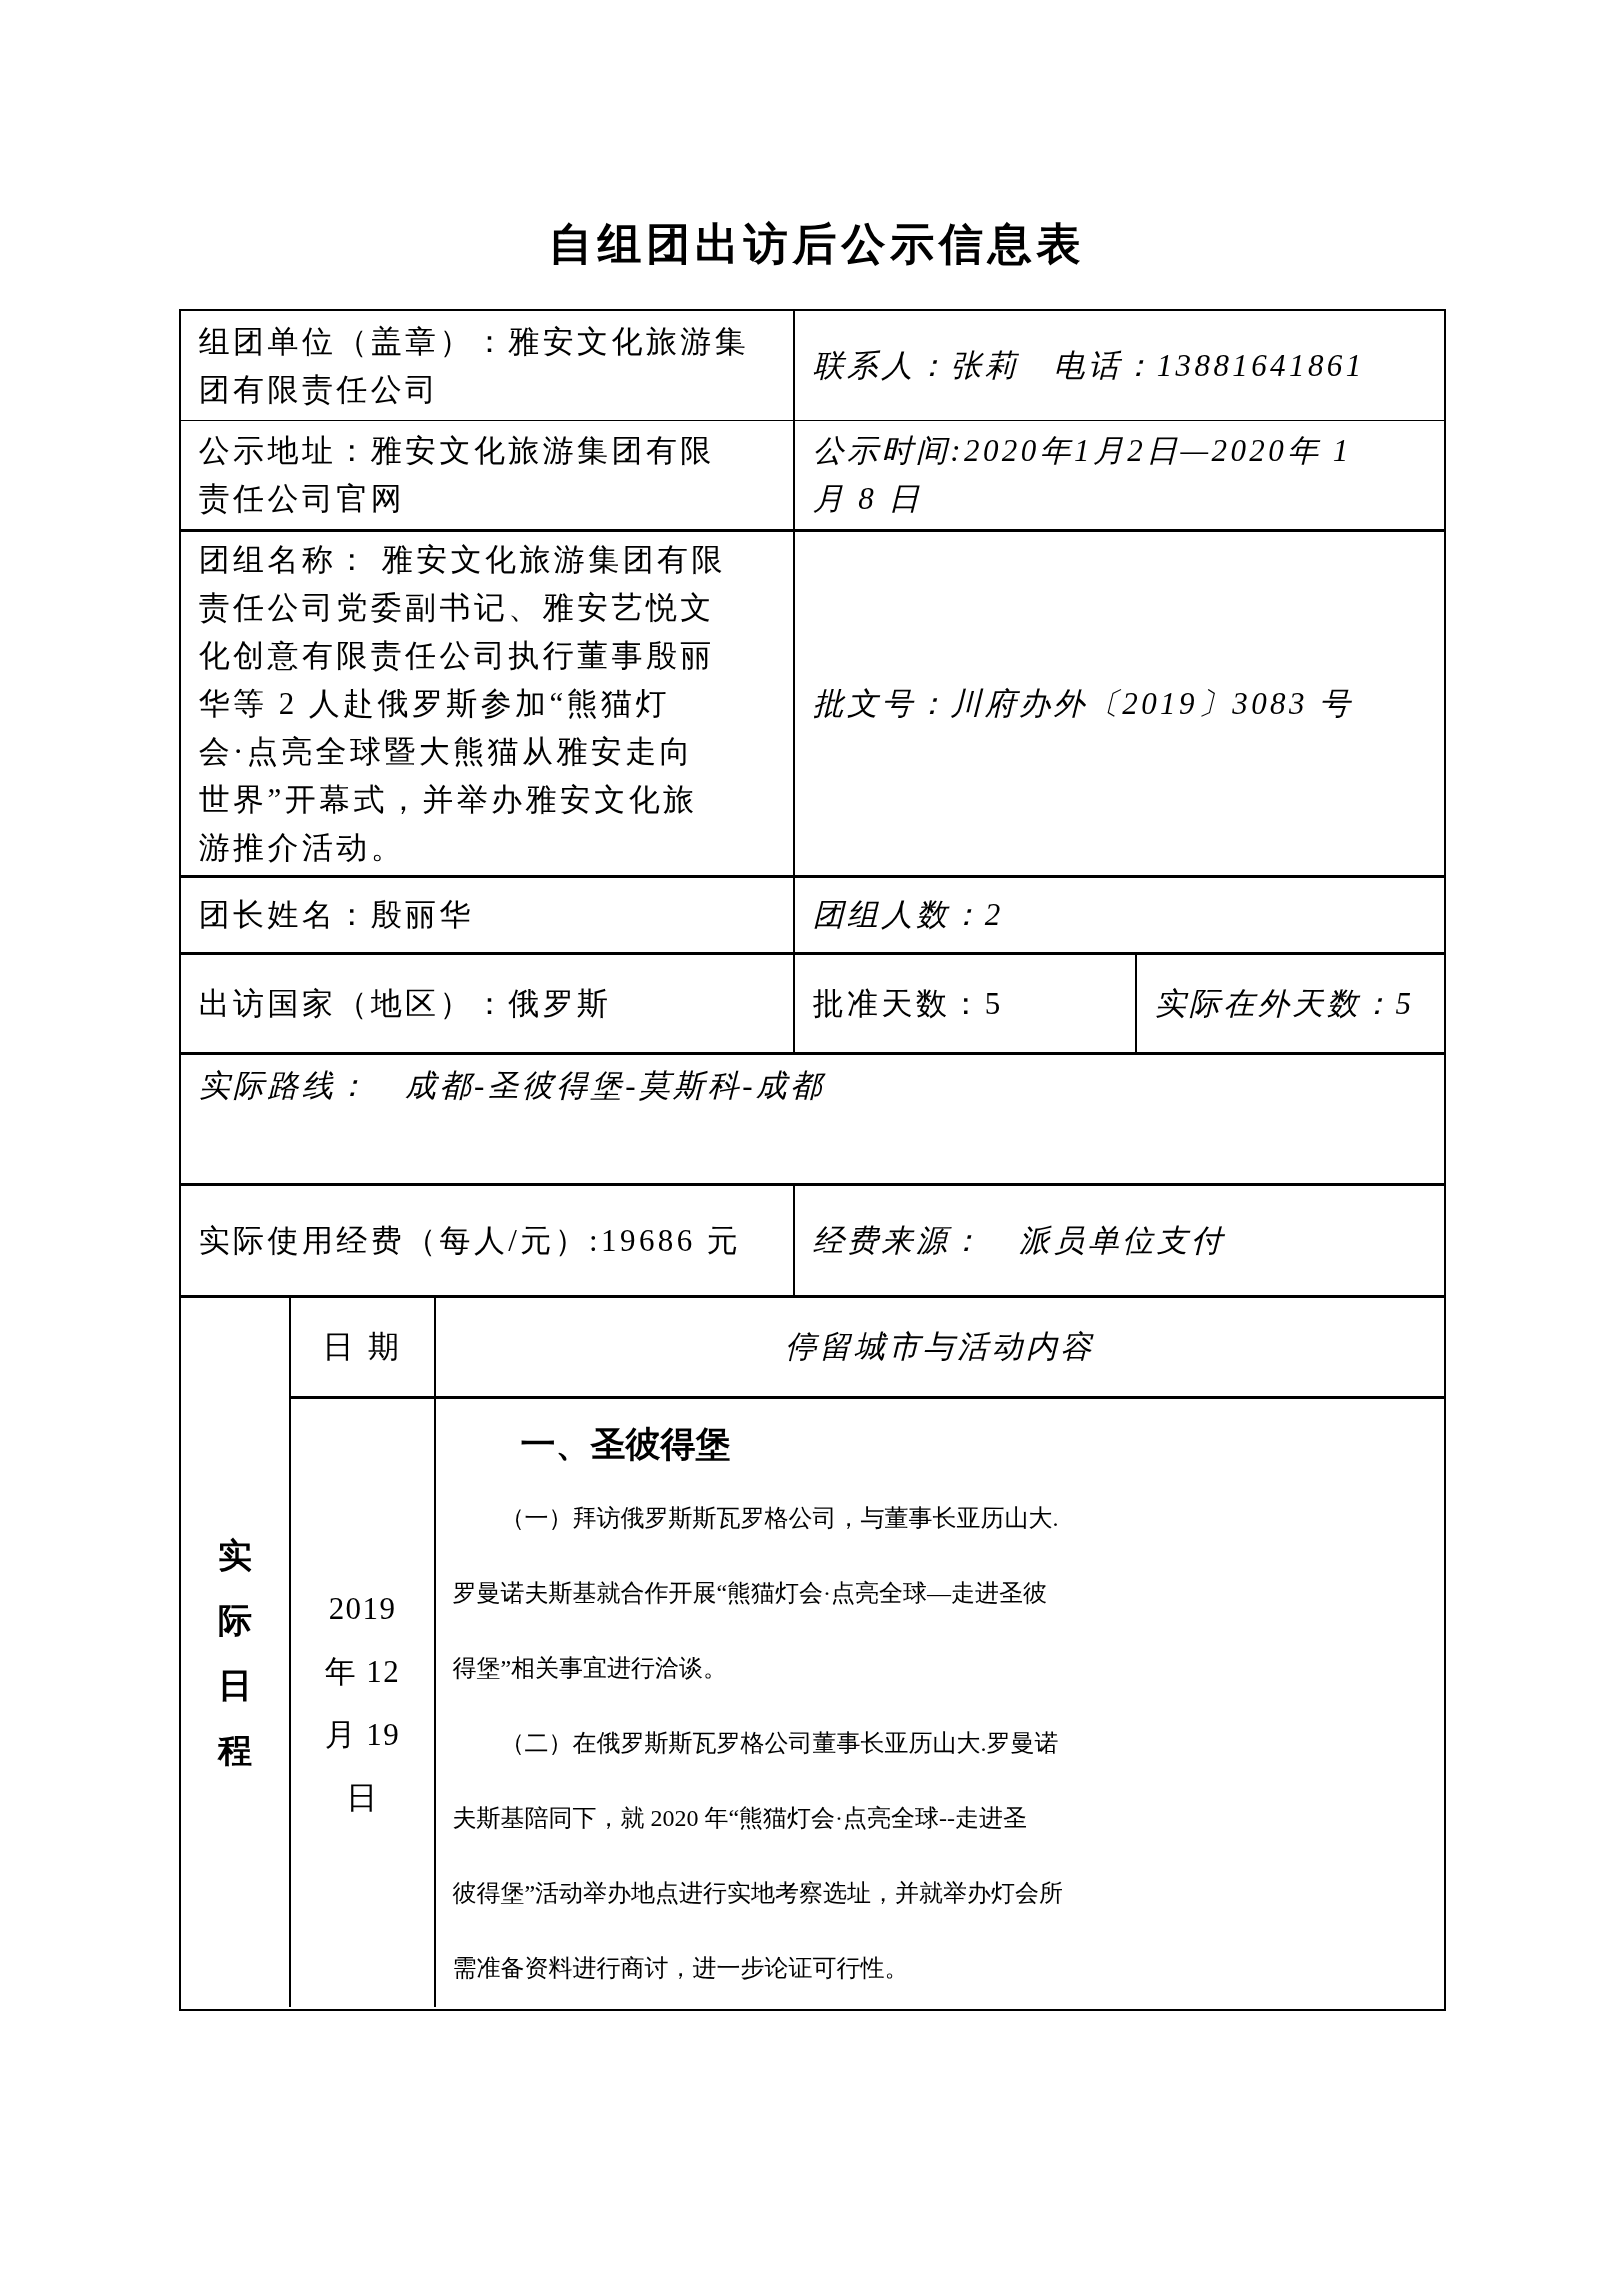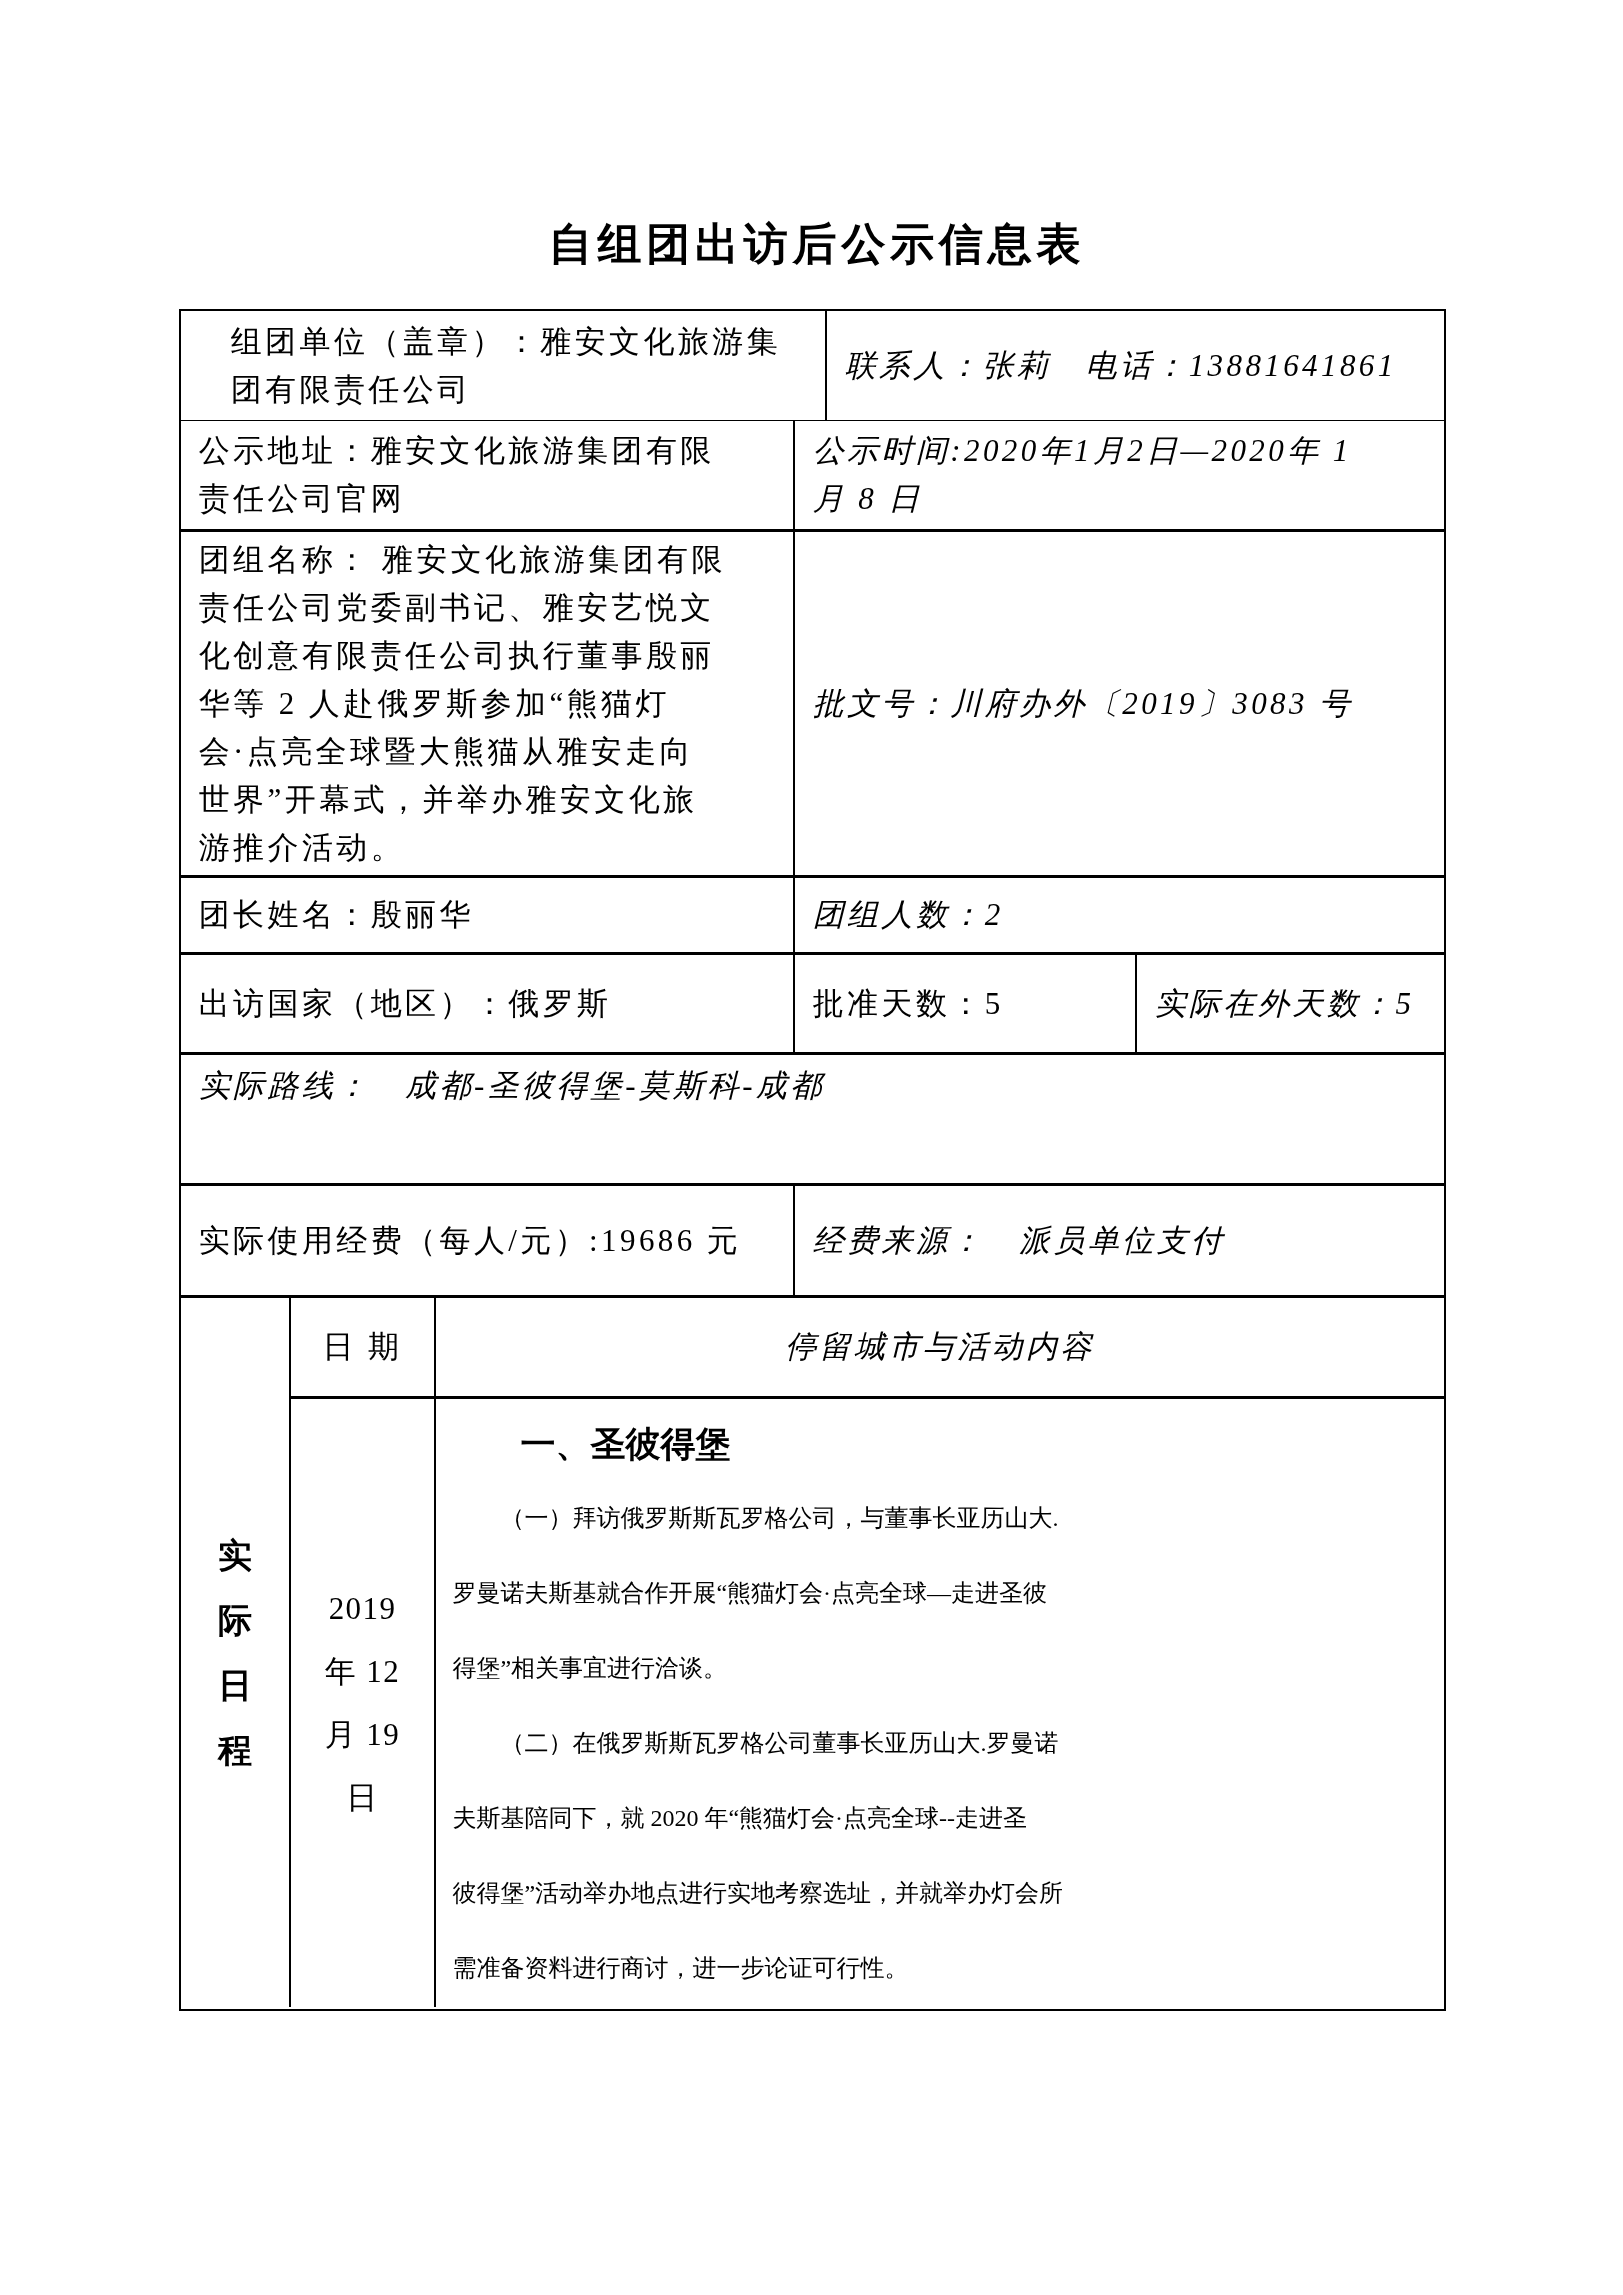--- a/index.html
+++ b/index.html
@@ -28,21 +28,21 @@
     left:179px;top:309px;
     width:1267px;height:1702px;
     border:2px solid #000;
     box-sizing:border-box;
   }
   .row{
     display:flex;
     box-sizing:border-box;
     border-bottom:3.4px solid #000;
   }
-  .row.thin{border-bottom-width:1.4px;padding-left:32px;}
+  .row.thin{border-bottom-width:1.4px;}
   .row.last{border-bottom:none;}
   .cell{
     box-sizing:border-box;
     display:flex;
     align-items:center;
     padding:0 12.3px 0 17.7px;
     border-right:2px solid #000;
     font-size:31px;
     letter-spacing:3.4px;
     line-height:48px;

